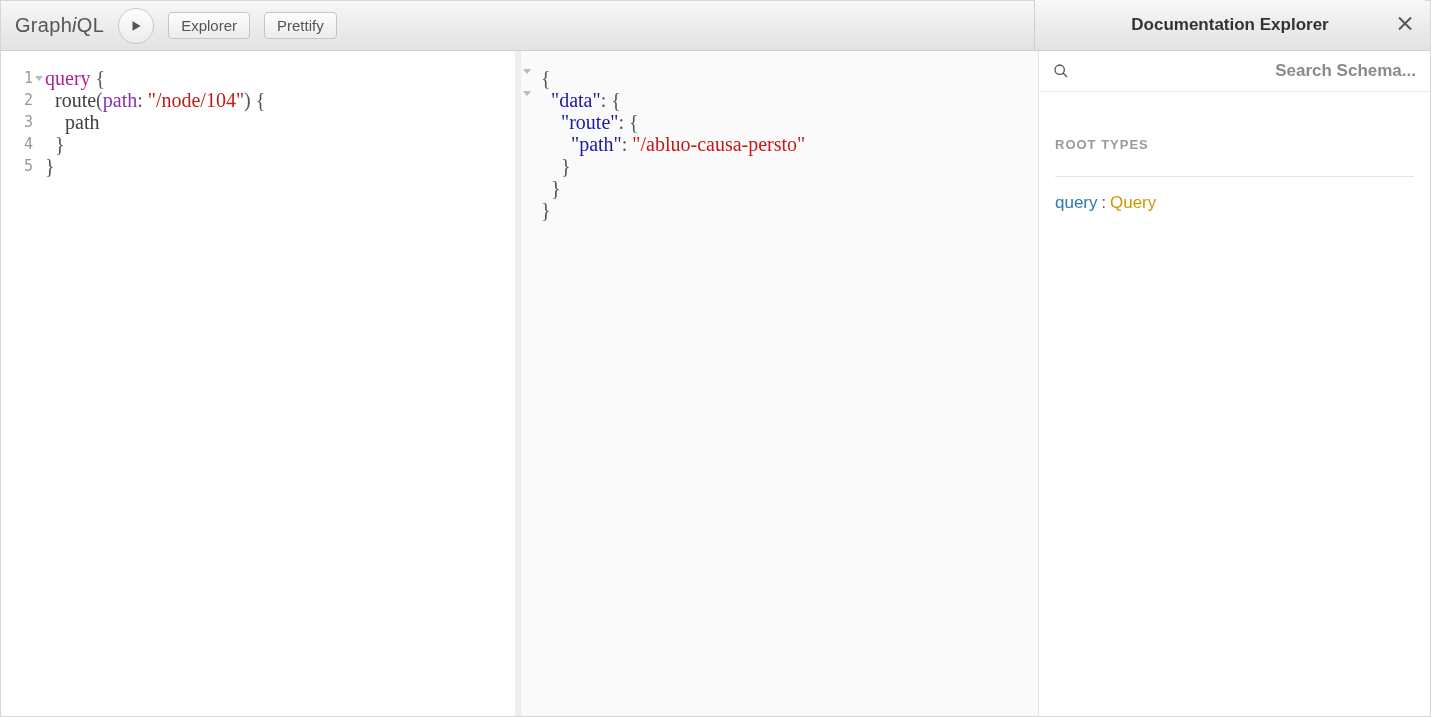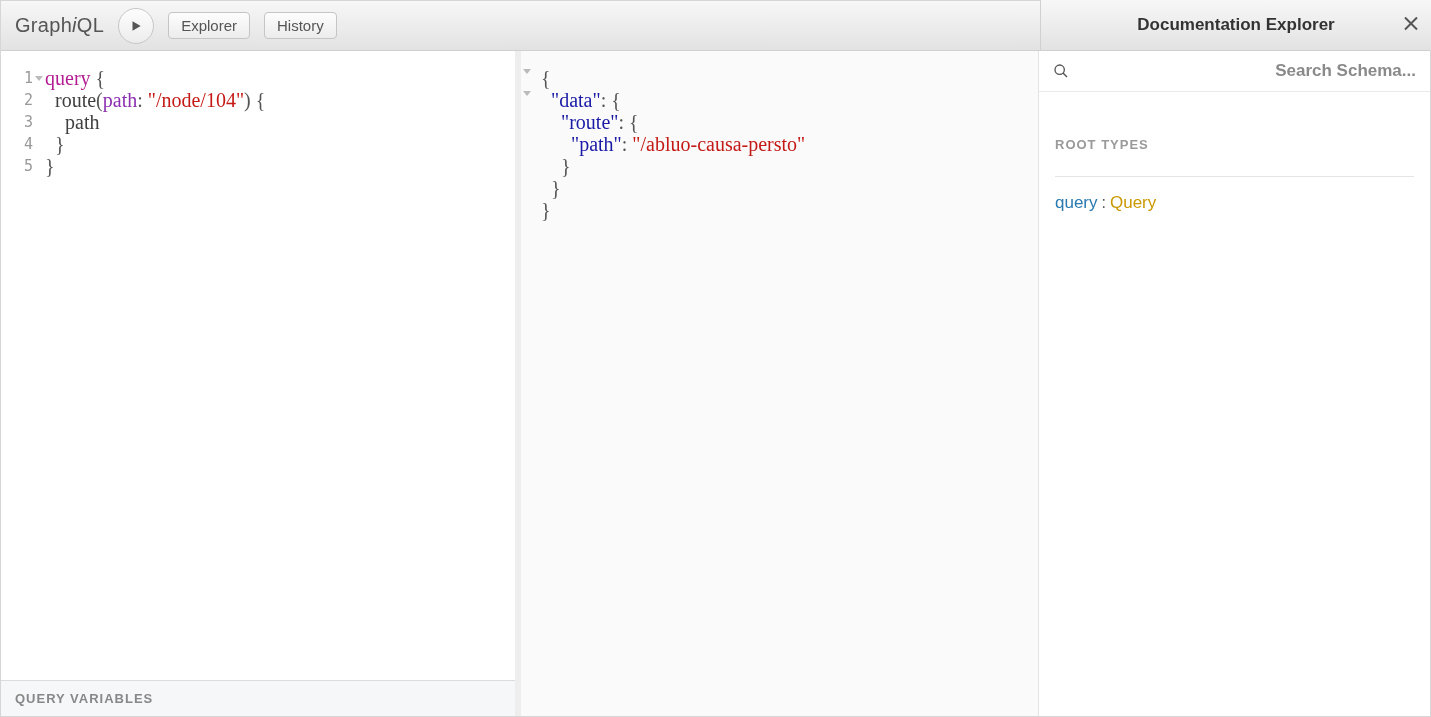--- a/index.html
+++ b/index.html
@@ -116,21 +116,21 @@
     .doc-pane {
       width: 391px;
       background: #fff;
       display: flex; flex-direction: column;
       position: relative;
     }
 
     
     .doc-over-toolbar {
       position: absolute;
-      right: 0; top: 0;
+      right: 6px; top: 0;
       width: 391px; height: 50px;
       border-left: 1px solid #d0d0d0;
       background: linear-gradient(#f7f7f7, #e2e2e2);
       display: flex; align-items: center; justify-content: center;
     }
     .doc-over-toolbar .close {
       position: absolute; right: 12px; top: 50%; transform: translateY(-50%);
       cursor: pointer;
       color: #555; font-size: 20px;
     }
@@ -165,37 +165,34 @@
     <div class="toolbar">
       <div class="logo">
         <span>Graph</span><em>i</em><span>QL</span>
       </div>
       <button class="run-btn">
         <svg viewBox="0 0 24 24">
             <path d="M6 4l14 8-14 8z"></path>
           </svg>
       </button>
       <button class="tool-btn">Explorer</button>
-      <button class="tool-btn">History</button>
+      <button class="tool-btn">Prettify</button>
     </div>
 
     <div class="panes">
       <div class="editor-wrap">
         <div class="query-editor">
           <div class="gutter" id="q-gutter">
               <span class="ln fold">1</span>
               <span class="ln">2</span>
               <span class="ln">3</span>
               <span class="ln">4</span>
               <span class="ln">5</span>
             </div>
           <div class="code" id="q-code"><div><span class="kw">query</span><span class="punc"> {</span></div><div><span>  </span><span class="prop">route</span><span class="punc">(</span><span class="arg">path</span><span class="punc">: </span><span class="str">"/node/104"</span><span class="punc">) {</span></div><div><span>    </span><span class="prop">path</span></div><div><span>  </span><span class="punc">}</span></div><div><span class="punc">}</span></div></div>
-        </div>
-        <div class="variables-bar">
-          <span>QUERY VARIABLES</span>
         </div>
       </div>
 
       <div class="result-pane">
         <div class="fold-col" id="r-folds">
             <span class="fold-tri"></span>
             <span class="fold-tri"></span>
             <span style="display: block; height: 22px;"></span>
             <span style="display: block; height: 22px;"></span>
             <span style="display: block; height: 22px;"></span>

